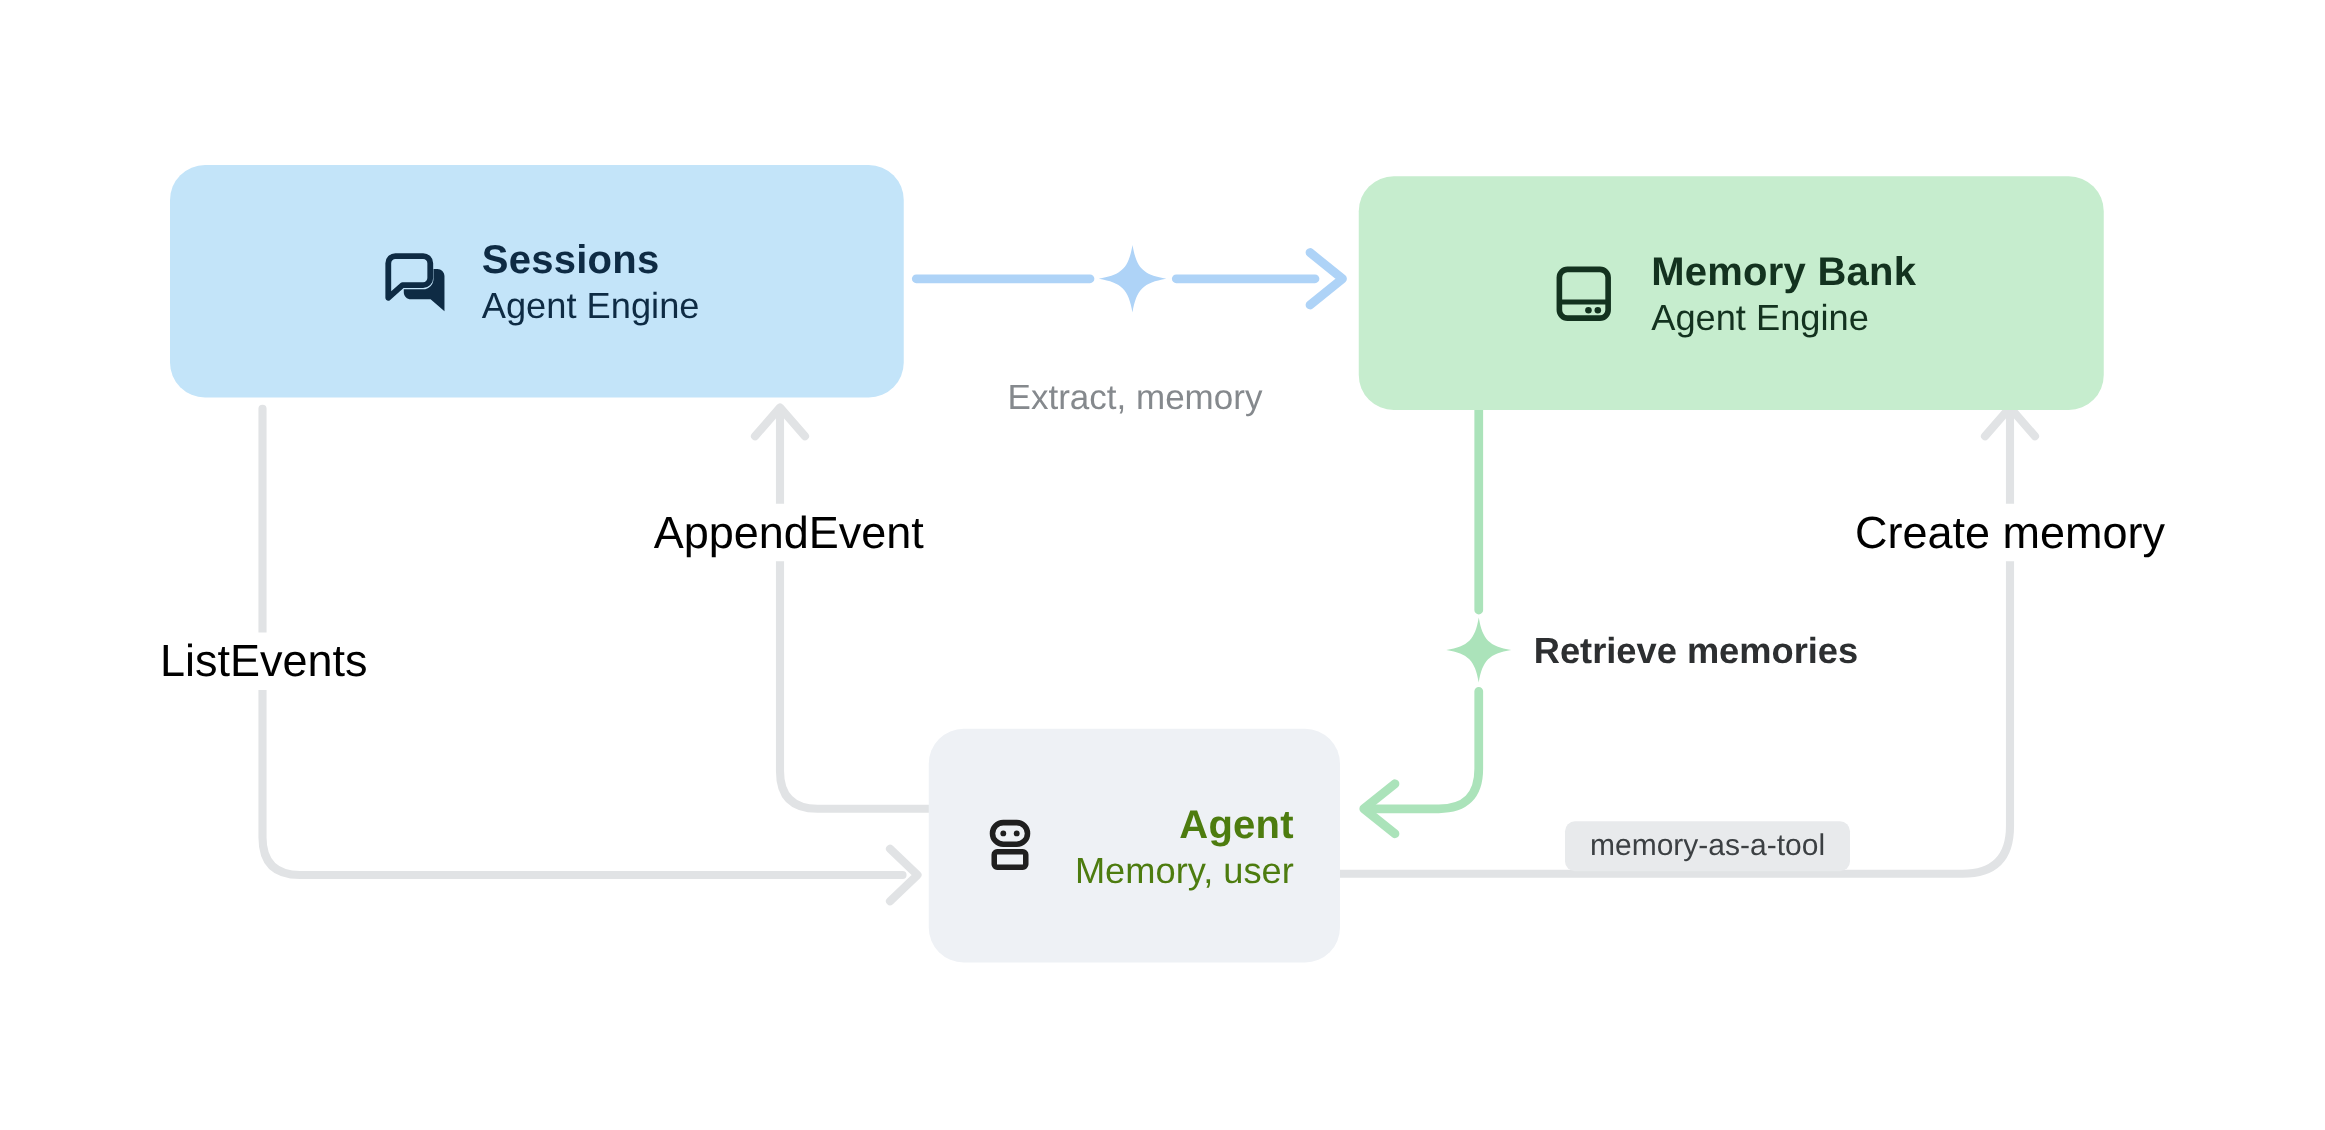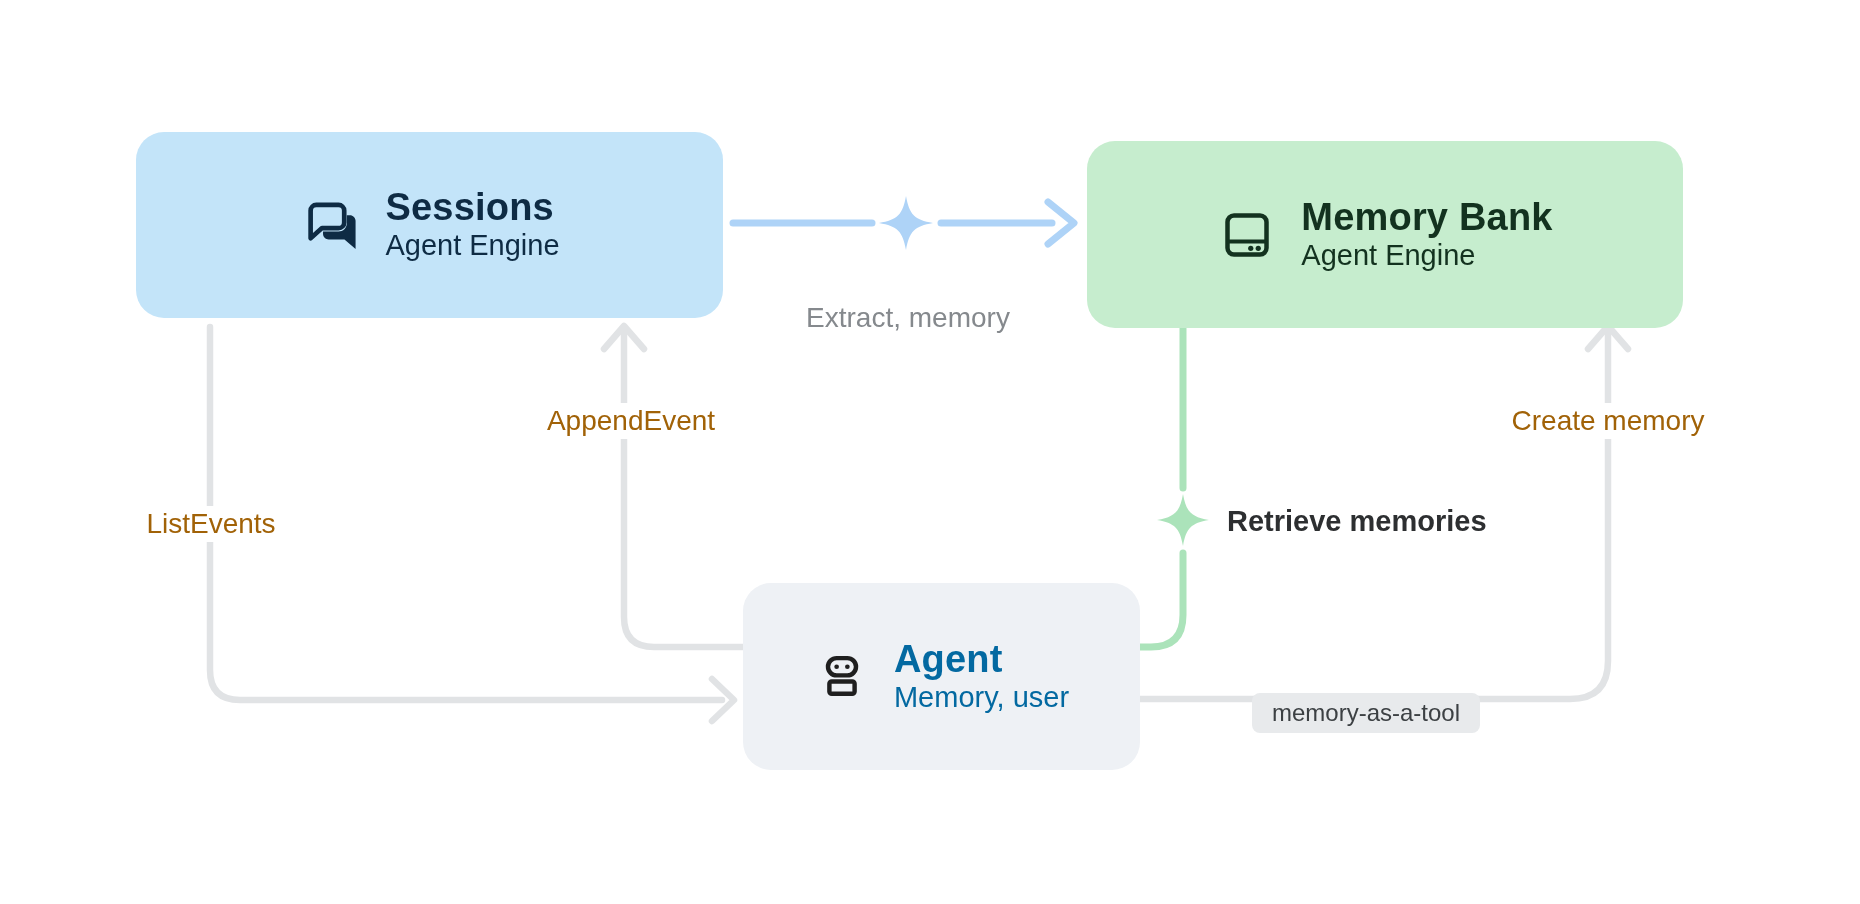--- a/index.html
+++ b/index.html
@@ -2,32 +2,32 @@
 <html><head>
 <meta charset="utf-8">
 <style>
   html,body{margin:0;padding:0;background:#ffffff;}
   body{font-family:"Liberation Sans", sans-serif;}
   .canvas{position:relative;width:1860px;height:904px;background:#ffffff;overflow:hidden;}
   svg.wires{position:absolute;left:0;top:0;width:1860px;height:904px;}
 
   .node{position:absolute;border-radius:28px;display:flex;align-items:center;justify-content:center;gap:24px;}
   .node .txt{display:flex;flex-direction:column;}
-  .node .title{font-size:38px;font-weight:700;line-height:40px;letter-spacing:.2px;}
+  .node .title{font-size:32px;font-weight:700;line-height:40px;letter-spacing:.2px;}
   .node .subtitle{font-size:29px;font-weight:400;line-height:36px;}
 
   .node-sessions{left:136px;top:132px;width:587px;height:186px;background:#c3e4f9;color:#0e2b44;}
   .node-memory{left:1087px;top:131px;width:596px;height:187px;background:#c6edce;color:#13321f;margin-top:10px;}
-  .node-agent{left:743px;top:583px;width:397px;height:187px;background:#eef1f5;color:#0369a1;}
+  .node-agent{left:743px;top:583px;width:329px;height:187px;background:#eef1f5;color:#4d7c0f;text-align:right;}
 
-  .edge-label{position:absolute;font-size:28px;color:#a16207;white-space:nowrap;transform:translateX(-50%);background:#ffffff;padding:2px 10px;}
+  .edge-label{position:absolute;font-size:36px;color:#000000;white-space:nowrap;transform:translateX(-50%);background:#ffffff;padding:2px 10px;}
   .big-label{position:absolute;font-size:29px;font-weight:700;color:#2d2f31;white-space:nowrap;}
   .center{transform:translateX(-50%);}
   .sub-label{position:absolute;font-size:28px;font-weight:400;color:#85898d;white-space:nowrap;transform:translateX(-50%);}
-  .badge{position:absolute;left:1252px;top:693px;height:40px;display:flex;align-items:center;background:#e8eaec;border-radius:8px;padding:0 20px;font-size:24px;color:#3c4043;white-space:nowrap;}
+  .badge{position:absolute;left:1252px;top:657px;height:40px;display:flex;align-items:center;background:#e8eaec;border-radius:8px;padding:0 20px;font-size:24px;color:#3c4043;white-space:nowrap;}
 
   .stroke-blue{stroke:#aed3f7;fill:none;stroke-width:7;stroke-linecap:round;stroke-linejoin:round;}
   .fill-blue{fill:#aed3f7;}
   .stroke-green{stroke:#abe3ba;fill:none;stroke-width:7;stroke-linecap:round;stroke-linejoin:round;}
   .fill-green{fill:#abe3ba;}
   .stroke-gray{stroke:#e1e3e5;fill:none;stroke-width:6.5;stroke-linecap:round;stroke-linejoin:round;}
 
   .icon{flex:0 0 auto;}
 </style>
 </head>

